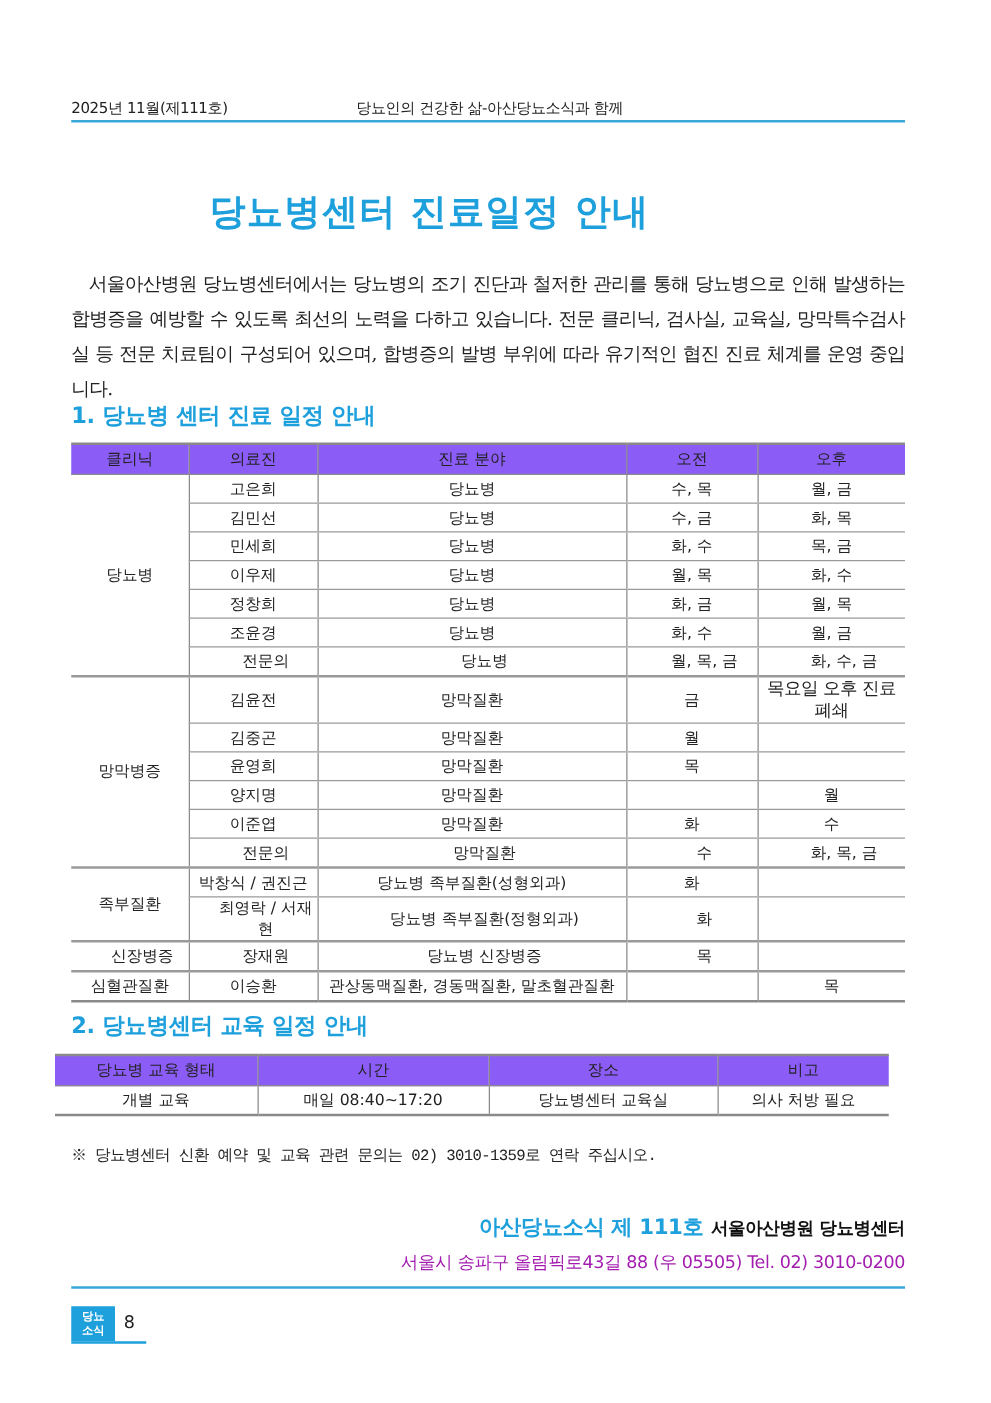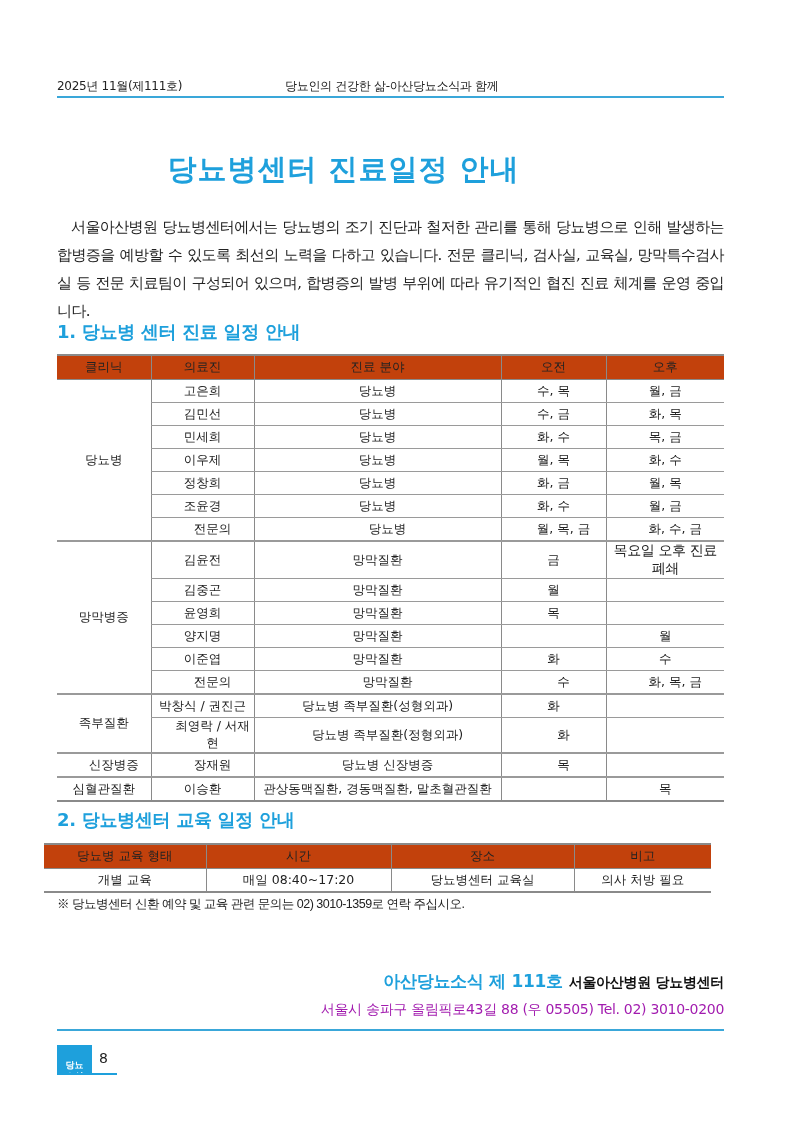--- a/index.html
+++ b/index.html
@@ -19,44 +19,44 @@
   
   .intro { left: 57px; top: 213px; width: 667px; font-family: "DejaVu Serif", "Liberation Serif", serif;
            font-size: 15px; line-height: 28px; color: #222; text-align: justify; text-indent: 14px;
            letter-spacing: -0.6px; word-spacing: 0px; }
 
   
   .sec-head { left: 57px; font-size: 18px; font-weight: bold; color: #1ea0dc; letter-spacing: -0.3px; }
 
   
   table { border-collapse: collapse; font-size: 12.5px; color: #222; table-layout: fixed; }
-  th { background: #c2410c; font-weight: normal; height: 23px; padding: 0; text-align: center;
+  th { background: #8b5cf6; font-weight: normal; height: 23px; padding: 0; text-align: center;
        border-top: 2px solid #8a8a8a; border-bottom: 1px solid #8a8a8a; border-left: 1px solid #8a8a8a; }
   td { height: 22px; padding: 0; text-align: center; border-bottom: 1px solid #9a9a9a; border-left: 1px solid #8a8a8a; }
   th:first-child, td.first { border-left: none; }
   tr.grp-end td { border-bottom: 2px solid #9a9a9a; padding-left: 20px; }
   tr.last td { border-bottom: 2px solid #8a8a8a; }
   td.grp { border-bottom: 2px solid #9a9a9a; }
   td.small { font-size: 14px; letter-spacing: -0.4px; }
 
   .t1 { left: 57px; top: 354px; width: 667px; }
   .t2 { left: 44px; top: 843px; width: 667px; }
 
-  .note { left: 57px; top: 896px; font-family: Liberation Sans, sans-serif; font-size: 12.5px;
+  .note { left: 57px; top: 916px; font-family: Liberation Mono, monospace; font-size: 12.5px;
           color: #222; letter-spacing: -0.5px; }
 
   
   .pub { right: 69px; top: 970px; white-space: nowrap; text-align: right; }
   .pub-blue { font-size: 17px; font-weight: bold; color: #1ea0dc; letter-spacing: -0.3px; }
   .pub-black { font-size: 14px; font-weight: bold; color: #111; margin-left: 6px; letter-spacing: -0.3px; }
   .addr { right: 69px; top: 1001px; font-size: 14px; color: #a21caf; white-space: nowrap; letter-spacing: -0.3px; }
   .foot-line { left: 57px; top: 1029px; width: 667px; height: 0; border-top: 2px solid #3aa7d9; }
 
   .pg-badge { left: 57px; top: 1045px; width: 35px; height: 28px; background: #1ea0dc; color: #fff;
-              font-size: 9px; font-weight: bold; line-height: 11px; text-align: center; padding-top: 15px; box-sizing: border-box; }
+              font-size: 9px; font-weight: bold; line-height: 11px; text-align: center; padding-top: 4px; box-sizing: border-box; }
   .pg-num { left: 99px; top: 1050px; font-size: 14px; color: #222; }
   .pg-line { left: 57px; top: 1073px; width: 60px; border-top: 2px solid #1ea0dc; }
 </style>
 </head>
 <body>
 
 <div class="abs run-head">
   <span class="run-left">2025년 11월(제111호)</span>
   <span class="run-center">당뇨인의 건강한 삶-아산당뇨소식과 함께</span>
 </div>

